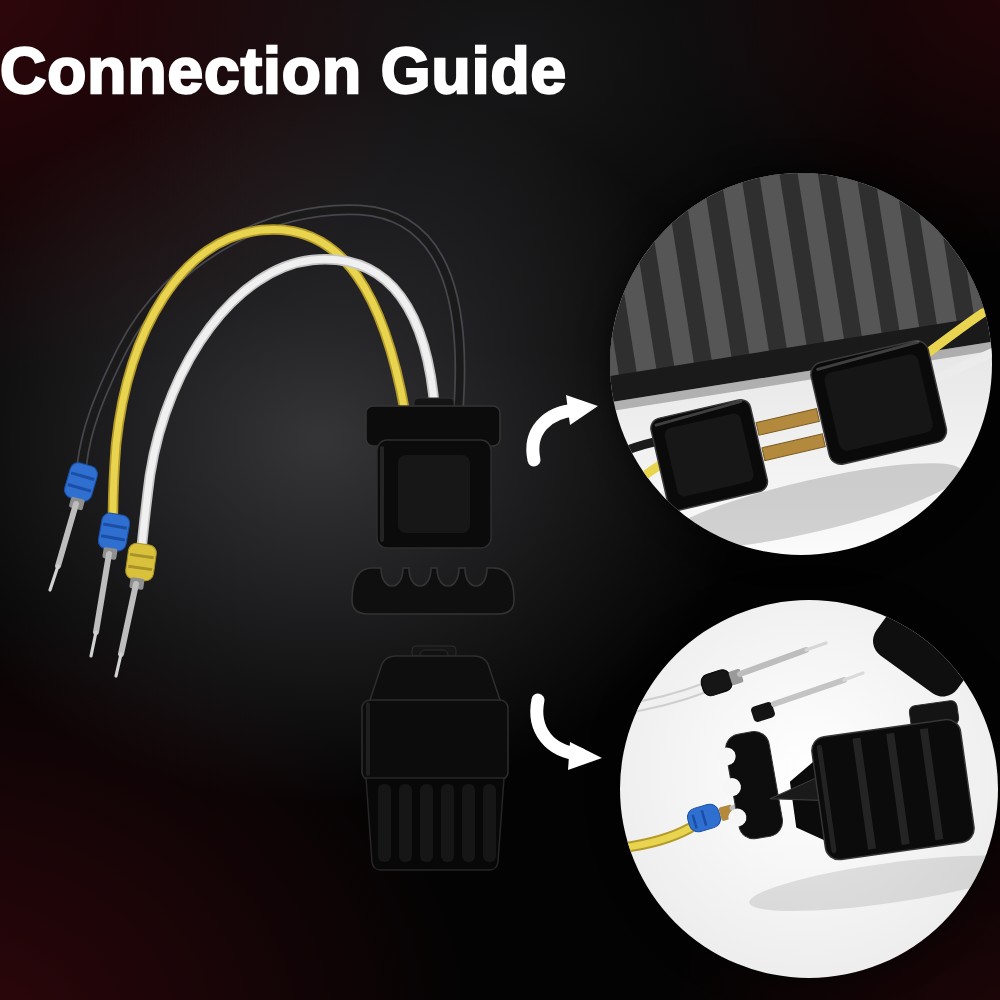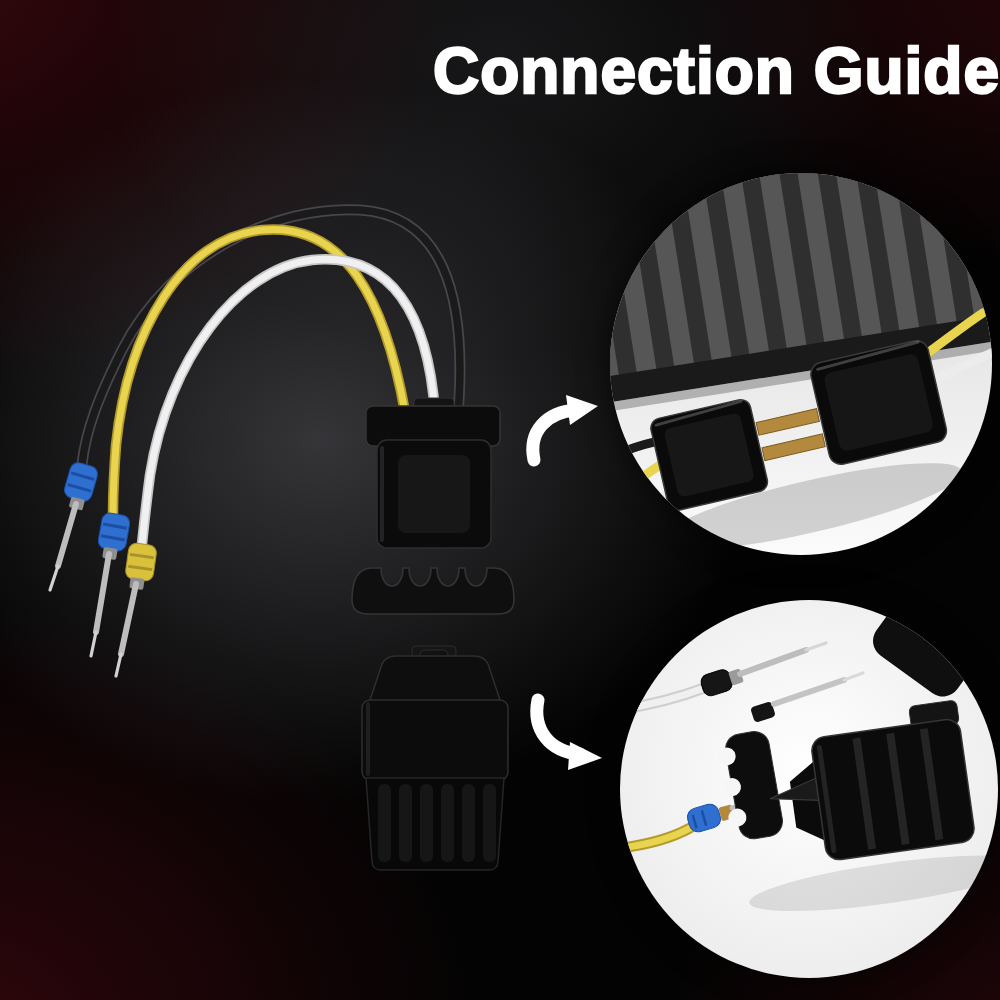--- a/index.html
+++ b/index.html
@@ -10,21 +10,21 @@
       radial-gradient(620px 520px at 32% 44%, rgba(150,150,160,0.34), rgba(0,0,0,0) 70%),
       radial-gradient(560px 420px at 50% 6%, rgba(120,120,130,0.18), rgba(0,0,0,0) 70%),
       radial-gradient(900px 700px at -6% -2%, rgba(118,12,24,0.42), rgba(0,0,0,0) 58%),
       radial-gradient(900px 760px at -4% 104%, rgba(118,12,24,0.38), rgba(0,0,0,0) 58%),
       radial-gradient(700px 520px at 104% -2%, rgba(118,12,24,0.30), rgba(0,0,0,0) 55%),
       radial-gradient(700px 520px at 104% 104%, rgba(118,12,24,0.25), rgba(0,0,0,0) 55%),
       #030303;
   }
   .title{
     position:absolute;top:34px;left:0;width:100%;margin:0;
-    text-align:right;font-size:64px;font-weight:800;letter-spacing:1px;
+    text-align:left;font-size:64px;font-weight:800;letter-spacing:1px;
     color:#ffffff;-webkit-text-stroke:2.4px #ffffff;
   }
   .main-art{position:absolute;left:0;top:0;}
   .inset{position:absolute;border-radius:50%;overflow:hidden;box-shadow:0 0 30px rgba(0,0,0,0.6);}
   #inset-top{left:610px;top:173px;width:382px;height:382px;}
   #inset-bottom{left:620px;top:600px;width:378px;height:378px;}
   .inset svg{display:block;}
 </style>
 </head>
 <body>

